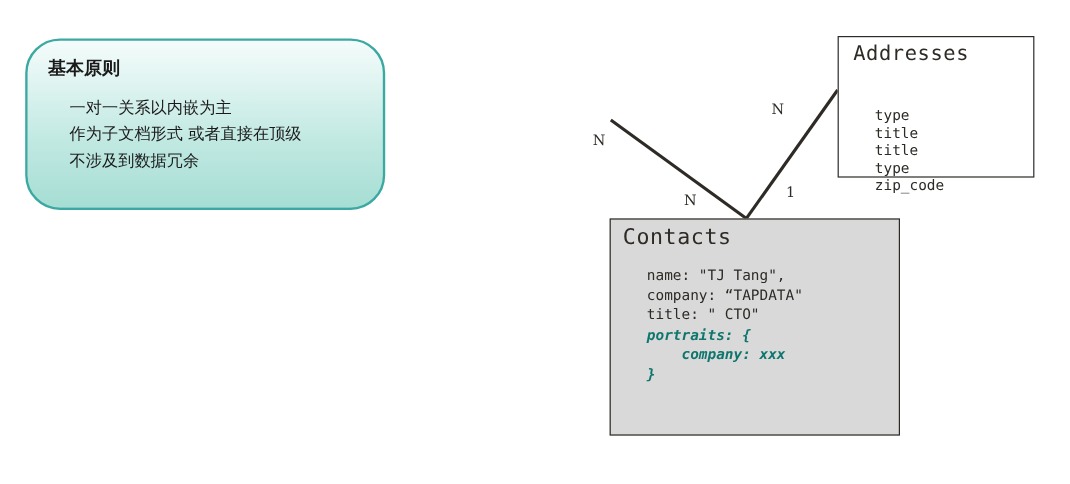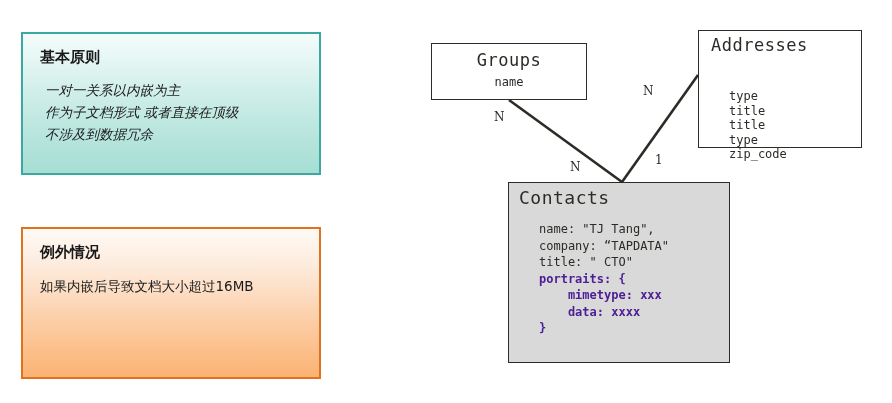--- a/index.html
+++ b/index.html
@@ -21,20 +21,21 @@
     width: 892px;
     height: 403px;
   }
 
   
   .note-card {
     position: absolute;
     box-sizing: border-box;
     border-width: 2px;
     border-style: solid;
+    border-radius: 29px;
   }
   .note-card .note-title {
     font-family: "DejaVu Sans", "Liberation Sans", sans-serif;
     font-weight: bold;
     font-size: 15px;
     color: #1a1a1a;
     line-height: 1.2;
   }
   .note-card .note-body {
     font-family: "DejaVu Sans", "Liberation Sans", sans-serif;
@@ -46,21 +47,21 @@
 
   #note-principle {
     left: 21px;
     top: 32px;
     width: 300px;
     height: 143px;
     border-color: #3ba9a2;
     background: linear-gradient(to bottom, #f4fcfb 0%, #e2f5f2 22%, #bfe8e1 62%, #a6ded4 100%);
   }
   #note-principle .note-title { position: absolute; left: 17px; top: 14px; }
-  #note-principle .note-body  { position: absolute; left: 22px; top: 46px; font-style: italic; }
+  #note-principle .note-body  { position: absolute; left: 35px; top: 46px; }
 
   #note-exception {
     left: 21px;
     top: 227px;
     width: 300px;
     height: 152px;
     border-color: #e2711d;
     background: linear-gradient(to bottom, #fffaf6 0%, #fdeadb 26%, #fcc89b 70%, #fbb273 100%);
   }
   #note-exception .note-title { position: absolute; left: 17px; top: 14px; }
@@ -105,30 +106,31 @@
     top: 30px;
     width: 164px;
     height: 118px;
   }
   #entity-addresses .entity-title { position:absolute; left: 12px; top: 4px; }
   #entity-addresses .field-list   { position:absolute; left: 30px; top: 29px; margin-top: 29px; }
 
   #entity-contacts {
     left: 508px;
     top: 182px;
-    width: 222px;
+    width: 242px;
     height: 181px;
     background: #d9d9d9;
   }
   #entity-contacts .entity-title { position:absolute; left: 10px; top: 4px; font-size: 18px; }
   #entity-contacts .field-list   { position:absolute; left: 30px; top: 38px; }
   #entity-contacts .entity-field { font-size: 12px; line-height: 16.5px; }
   #entity-contacts .entity-field.accent {
-    color: #4c1d95;
+    color: #0f766e;
     font-weight: bold;
+    font-style: italic;
   }
 
   
   #connectors {
     position: absolute;
     left: 0; top: 0;
     width: 892px;
     height: 403px;
     pointer-events: none;
   }
@@ -148,57 +150,48 @@
 
 <div id="canvas">
 
   <div class="note-card" id="note-principle">
     <div class="note-title">基本原则</div>
     <div class="note-body">一对一关系以内嵌为主
 作为子文档形式 或者直接在顶级
 不涉及到数据冗余</div>
   </div>
 
-  <div class="note-card" id="note-exception">
-    <div class="note-title">例外情况</div>
-    <div class="note-body">如果内嵌后导致文档大小超过16MB</div>
-  </div>
 
   <svg id="connectors" viewBox="0 0 892 403" xmlns="http://www.w3.org/2000/svg">
     <polyline points="509,100 622,182" fill="none" stroke="#2e2b26" stroke-width="2.6"></polyline>
     <polyline points="698,75 622,182" fill="none" stroke="#2e2b26" stroke-width="2.6"></polyline>
   </svg>
 
   <span class="card-label" id="card-groups-n">N</span>
   <span class="card-label" id="card-mid-n">N</span>
   <span class="card-label" id="card-addr-n">N</span>
   <span class="card-label" id="card-one">1</span>
 
-  <div class="entity" id="entity-groups">
-    <span class="entity-title">Groups</span>
-    <span class="entity-field">name</span>
-  </div>
 
   <div class="entity" id="entity-addresses">
     <span class="entity-title">Addresses</span>
     <div class="field-list">
       <div class="entity-field">type</div>
       <div class="entity-field">title</div>
       <div class="entity-field">title</div>
       <div class="entity-field">type</div>
       <div class="entity-field">zip_code</div>
     </div>
   </div>
 
   <div class="entity" id="entity-contacts">
     <span class="entity-title">Contacts</span>
     <div class="field-list">
       <div class="entity-field">name: "TJ Tang",</div>
       <div class="entity-field">company: “TAPDATA"</div>
       <div class="entity-field">title: " CTO"</div>
       <div class="entity-field accent">portraits: {</div>
-      <div class="entity-field accent">    mimetype: xxx</div>
-      <div class="entity-field accent">    data: xxxx</div>
+      <div class="entity-field accent">    company: xxx</div>
       <div class="entity-field accent">}</div>
     </div>
   </div>
 
 </div>
 
 </body></html>

